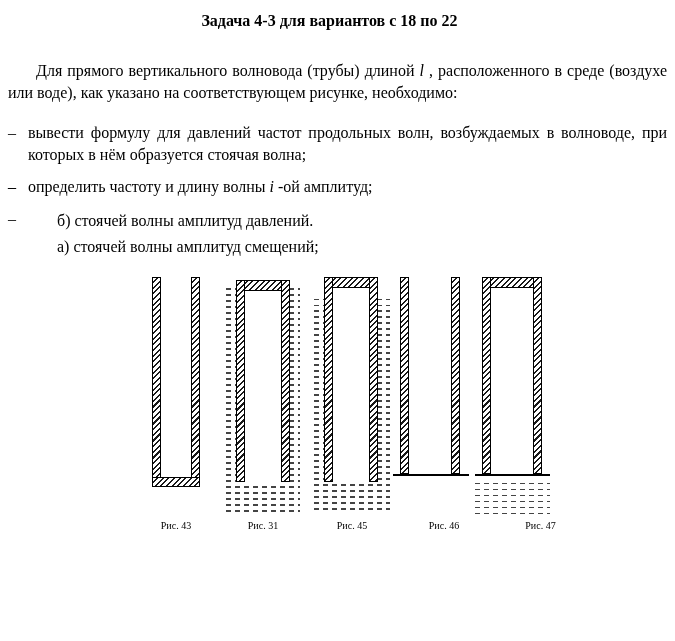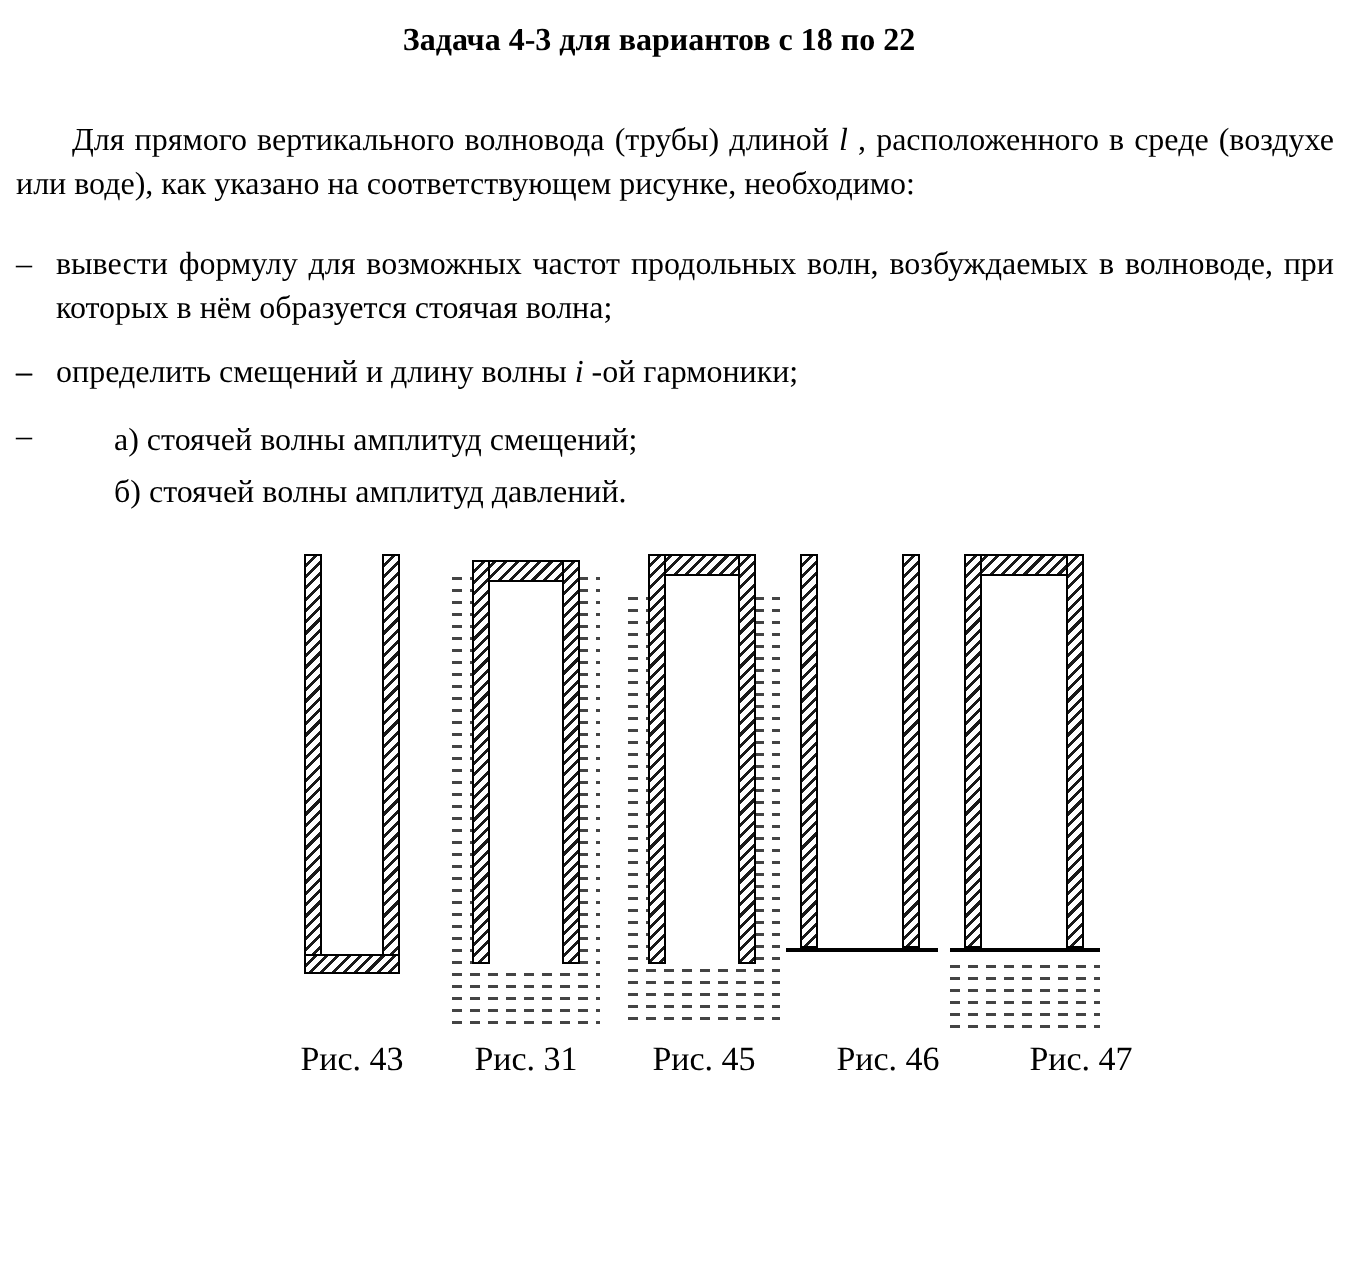--- a/index.html
+++ b/index.html
@@ -32,51 +32,51 @@
 
   .water {
     position:absolute;
     background-color:#fff;
     background-image:
       repeating-linear-gradient(to bottom, #fff 0 4.5px, rgba(255,255,255,0) 4.5px 6px),
       repeating-linear-gradient(to right, #444 0 5px, #fff 5px 9px);
   }
   .hline { position:absolute; height:2px; background:#000; }
 
-  .caption { position:absolute; top:248px; font-size:17px; text-align:center; }
+  .caption { position:absolute; top:248px; font-size:10px; text-align:center; }
 </style>
 </head>
 <body>
 
 <div class="page">
 
   <h1 class="title">Задача 4-3 для вариантов с 18 по 22</h1>
 
   <p class="intro"><span>Для прямого вертикального волновода (трубы) длиной </span><i>l</i><span> , расположенного в среде (воздухе или воде), как указано на соответствующем рисунке, необходимо:</span></p>
 
   <div class="list">
     <div class="item">
       <span class="marker">–</span>
-      <span>вывести формулу для возможных частот продольных волн, возбуждаемых в волноводе, при которых в нём образуется стоячая волна;</span>
+      <span>вывести формулу для давлений частот продольных волн, возбуждаемых в волноводе, при которых в нём образуется стоячая волна;</span>
     </div>
     <div class="item">
       <span class="marker">–</span>
     </div>
     <div class="item">
       <span class="marker">–</span>
-      <span>определить смещений и длину волны </span><i>i</i><span> -ой гармоники;</span>
+      <span>определить частоту и длину волны </span><i>i</i><span> -ой амплитуд;</span>
     </div>
     <div class="item">
       <span class="marker">–</span>
     </div>
   </div>
 
   <div class="sublist">
+    <div class="subitem">б) стоячей волны амплитуд давлений.</div>
     <div class="subitem">а) стоячей волны амплитуд смещений;</div>
-    <div class="subitem">б) стоячей волны амплитуд давлений.</div>
   </div>
 
   <div class="figures">
 
     <div class="tube" style="left:152px; top:5px; width:48px; height:210px;">
       <div class="wall-left hatch"></div>
       <div class="wall-right hatch"></div>
       <div class="cap-bottom hatch"></div>
     </div>
 

